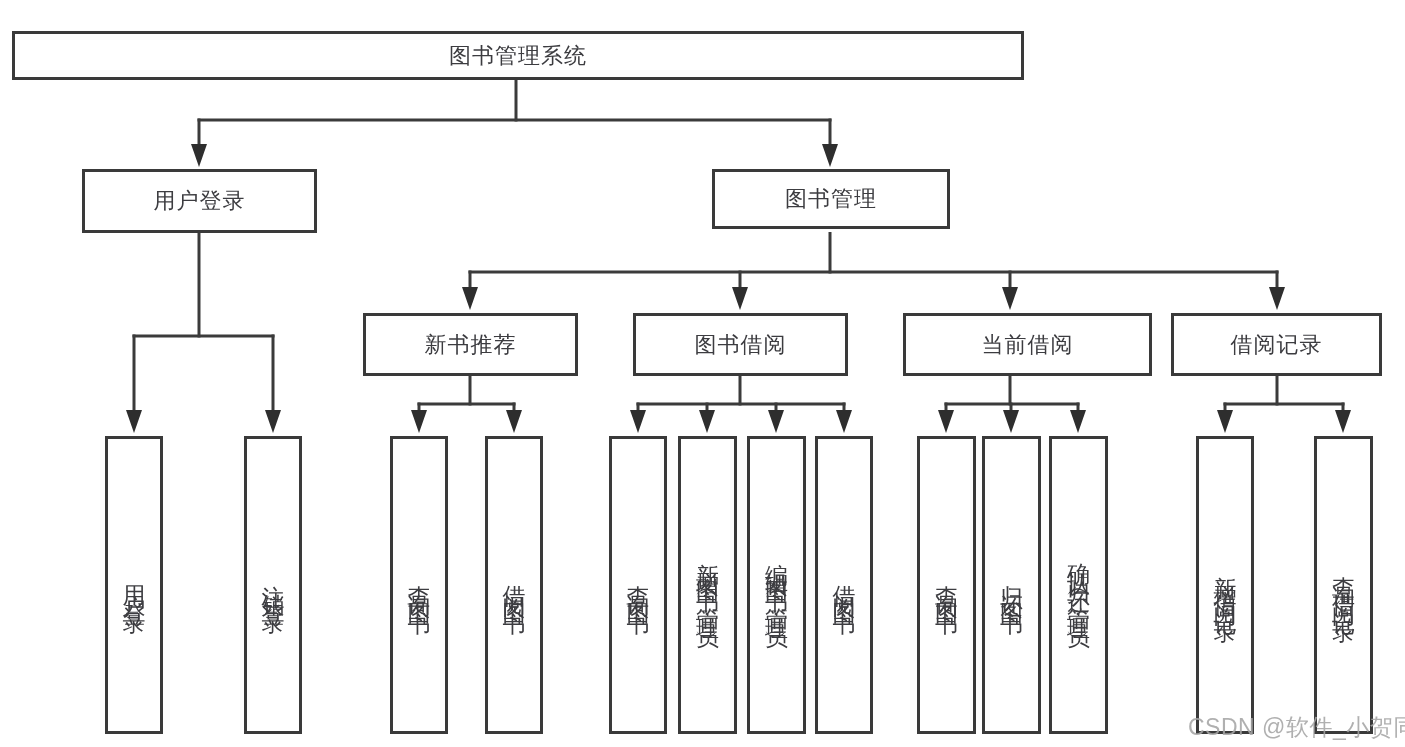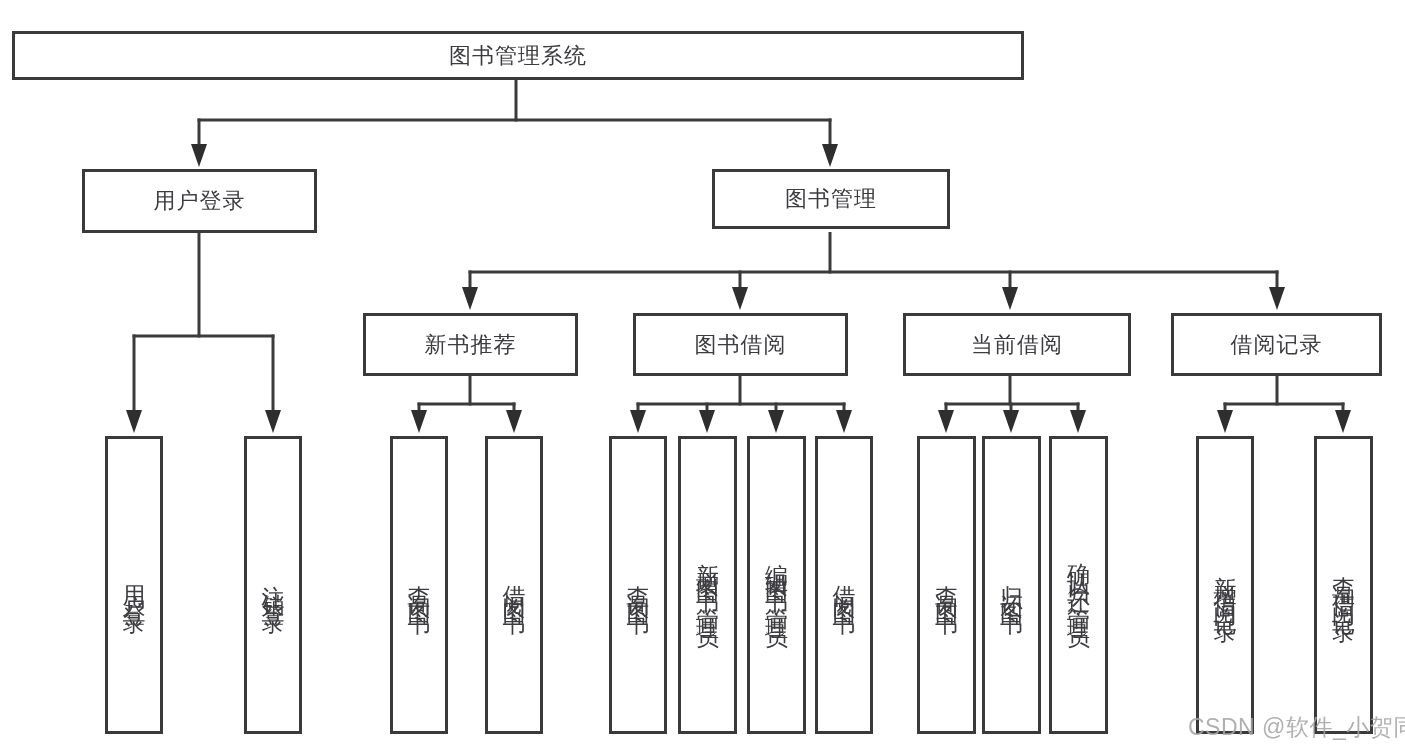--- a/index.html
+++ b/index.html
@@ -101,21 +101,21 @@
   <div class="box" style="left:712px;top:169px;width:238px;height:60px;">
     <span class="h-label">图书管理</span>
   </div>
 
   <div class="box" style="left:633px;top:313px;width:215px;height:63px;">
     <span class="h-label">图书借阅</span>
   </div>
   <div class="box" style="left:363px;top:313px;width:215px;height:63px;">
     <span class="h-label">新书推荐</span>
   </div>
-  <div class="box" style="left:903px;top:313px;width:228px;height:63px;">
+  <div class="box" style="left:903px;top:313px;width:249px;height:63px;">
     <span class="h-label">当前借阅</span>
   </div>
   <div class="box" style="left:1171px;top:313px;width:211px;height:63px;">
     <span class="h-label">借阅记录</span>
   </div>
 
   <div class="box" style="left:105px;top:436px;width:58px;height:298px;">
     <span class="v-label">用户登录</span>
   </div>
   <div class="box" style="left:244px;top:436px;width:58px;height:298px;">

